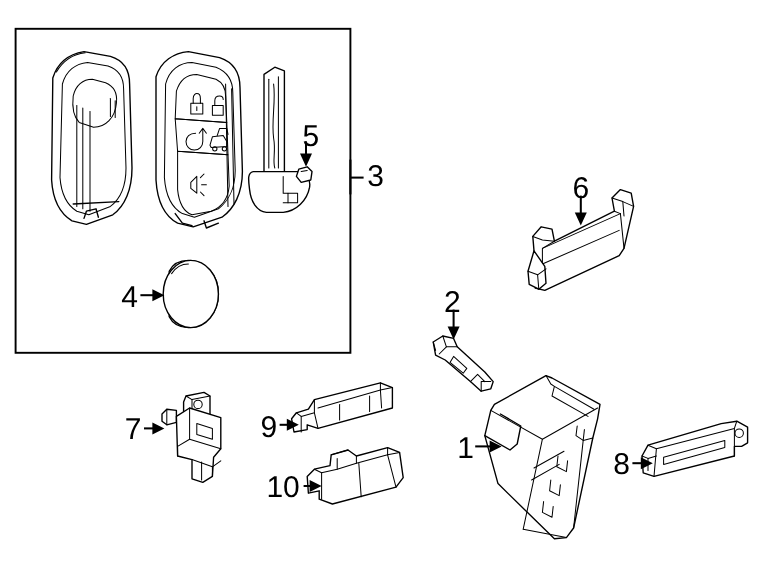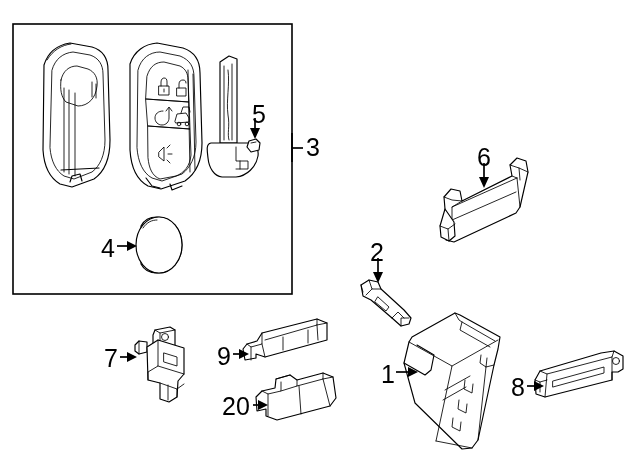--- a/index.html
+++ b/index.html
@@ -328,15 +328,15 @@
 
   <span class="callout-label" style="left:381px; top:362px;">1</span>
   <span class="callout-label" style="left:370px; top:240px;">2</span>
   <span class="callout-label" style="left:306px; top:135px;">3</span>
   <span class="callout-label" style="left:101px; top:236px;">4</span>
   <span class="callout-label" style="left:252px; top:102px;">5</span>
   <span class="callout-label" style="left:477px; top:145px;">6</span>
   <span class="callout-label" style="left:104px; top:346px;">7</span>
   <span class="callout-label" style="left:511px; top:375px;">8</span>
   <span class="callout-label" style="left:217px; top:344px;">9</span>
-  <span class="callout-label" style="left:222px; top:394px;">20</span>
+  <span class="callout-label" style="left:222px; top:394px;">10</span>
 
 </div>
 
 </body></html>

